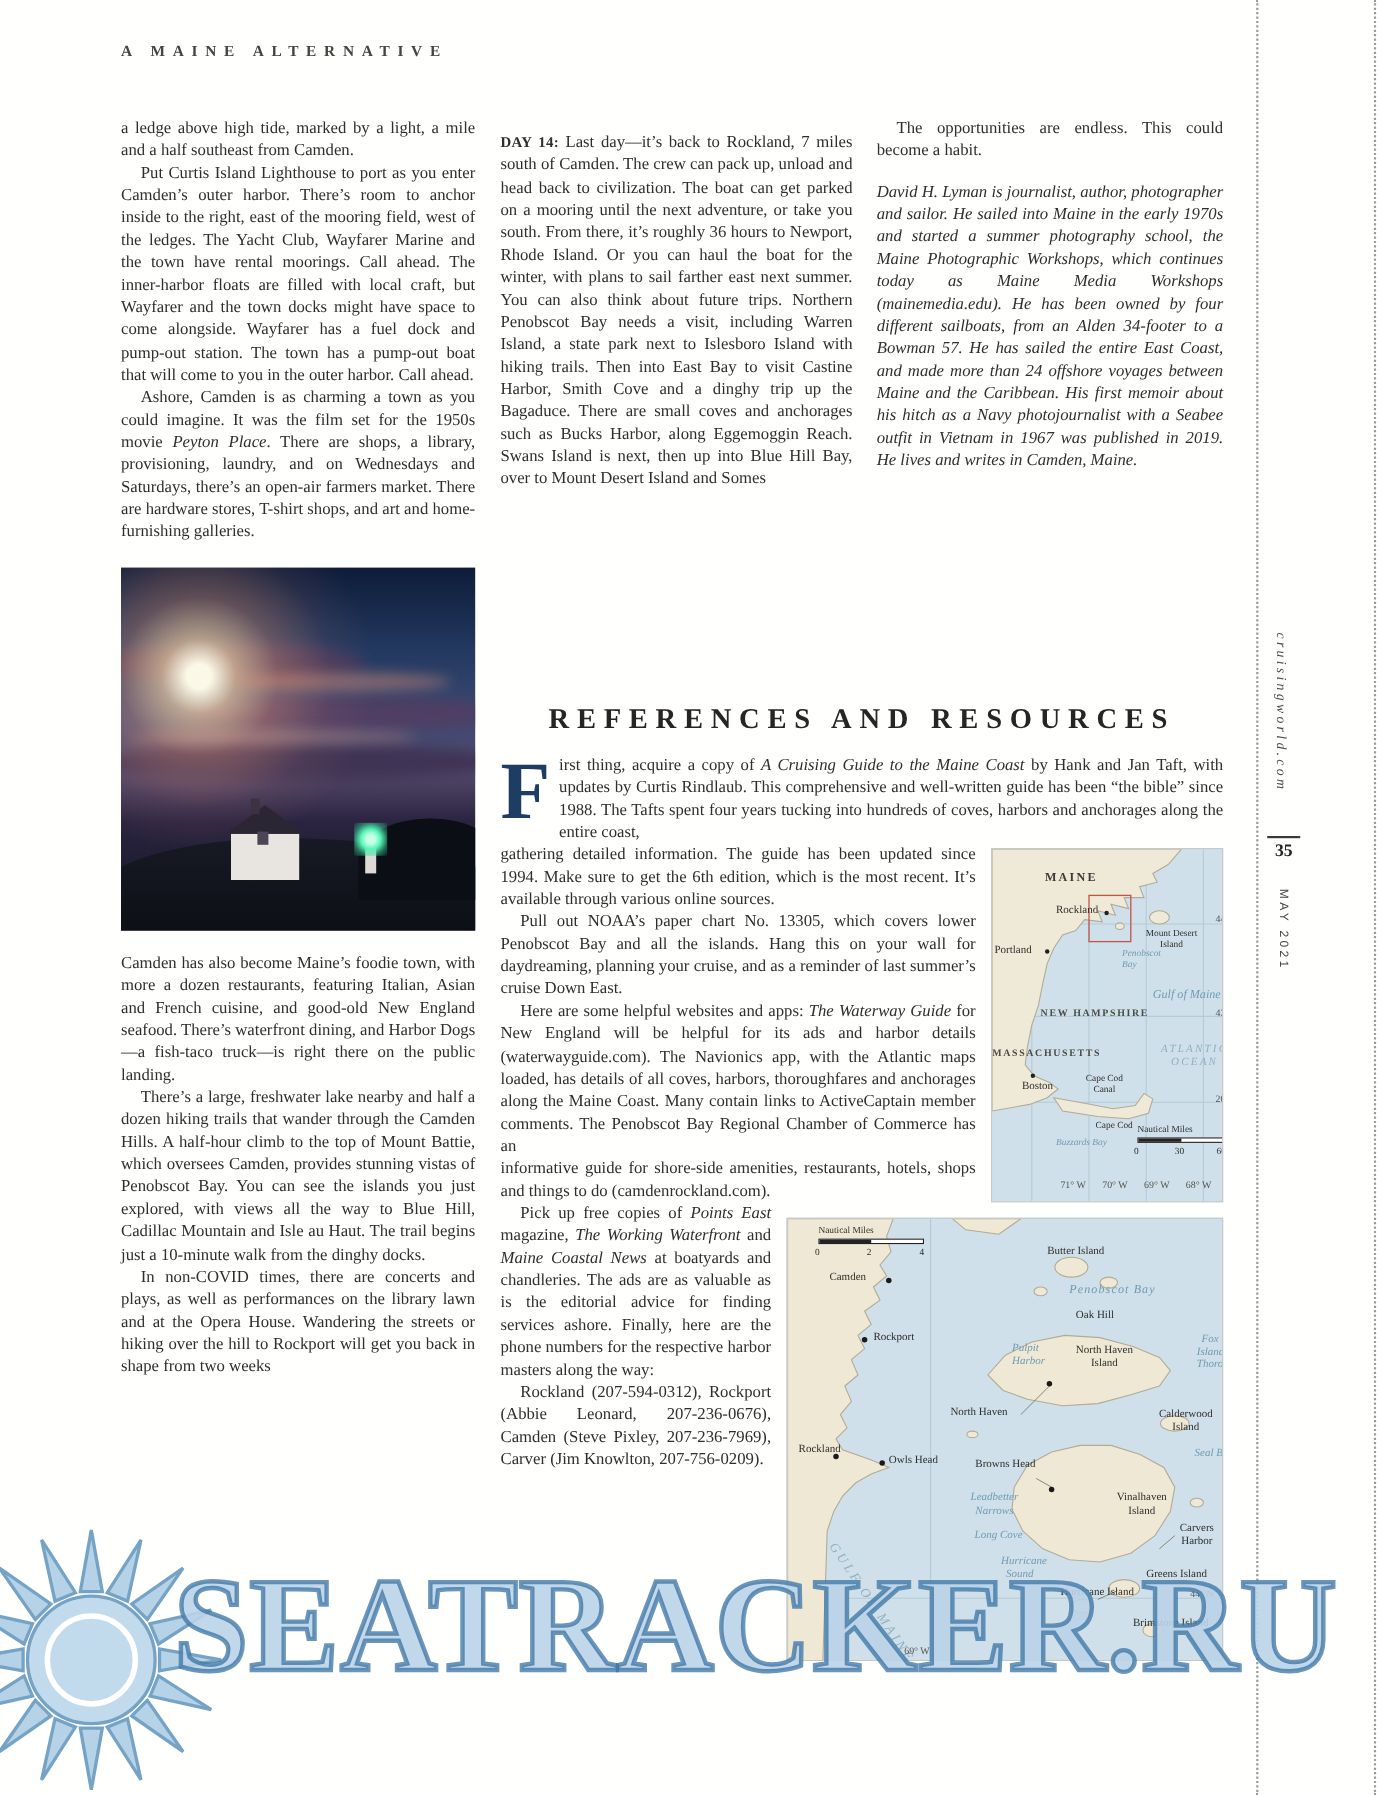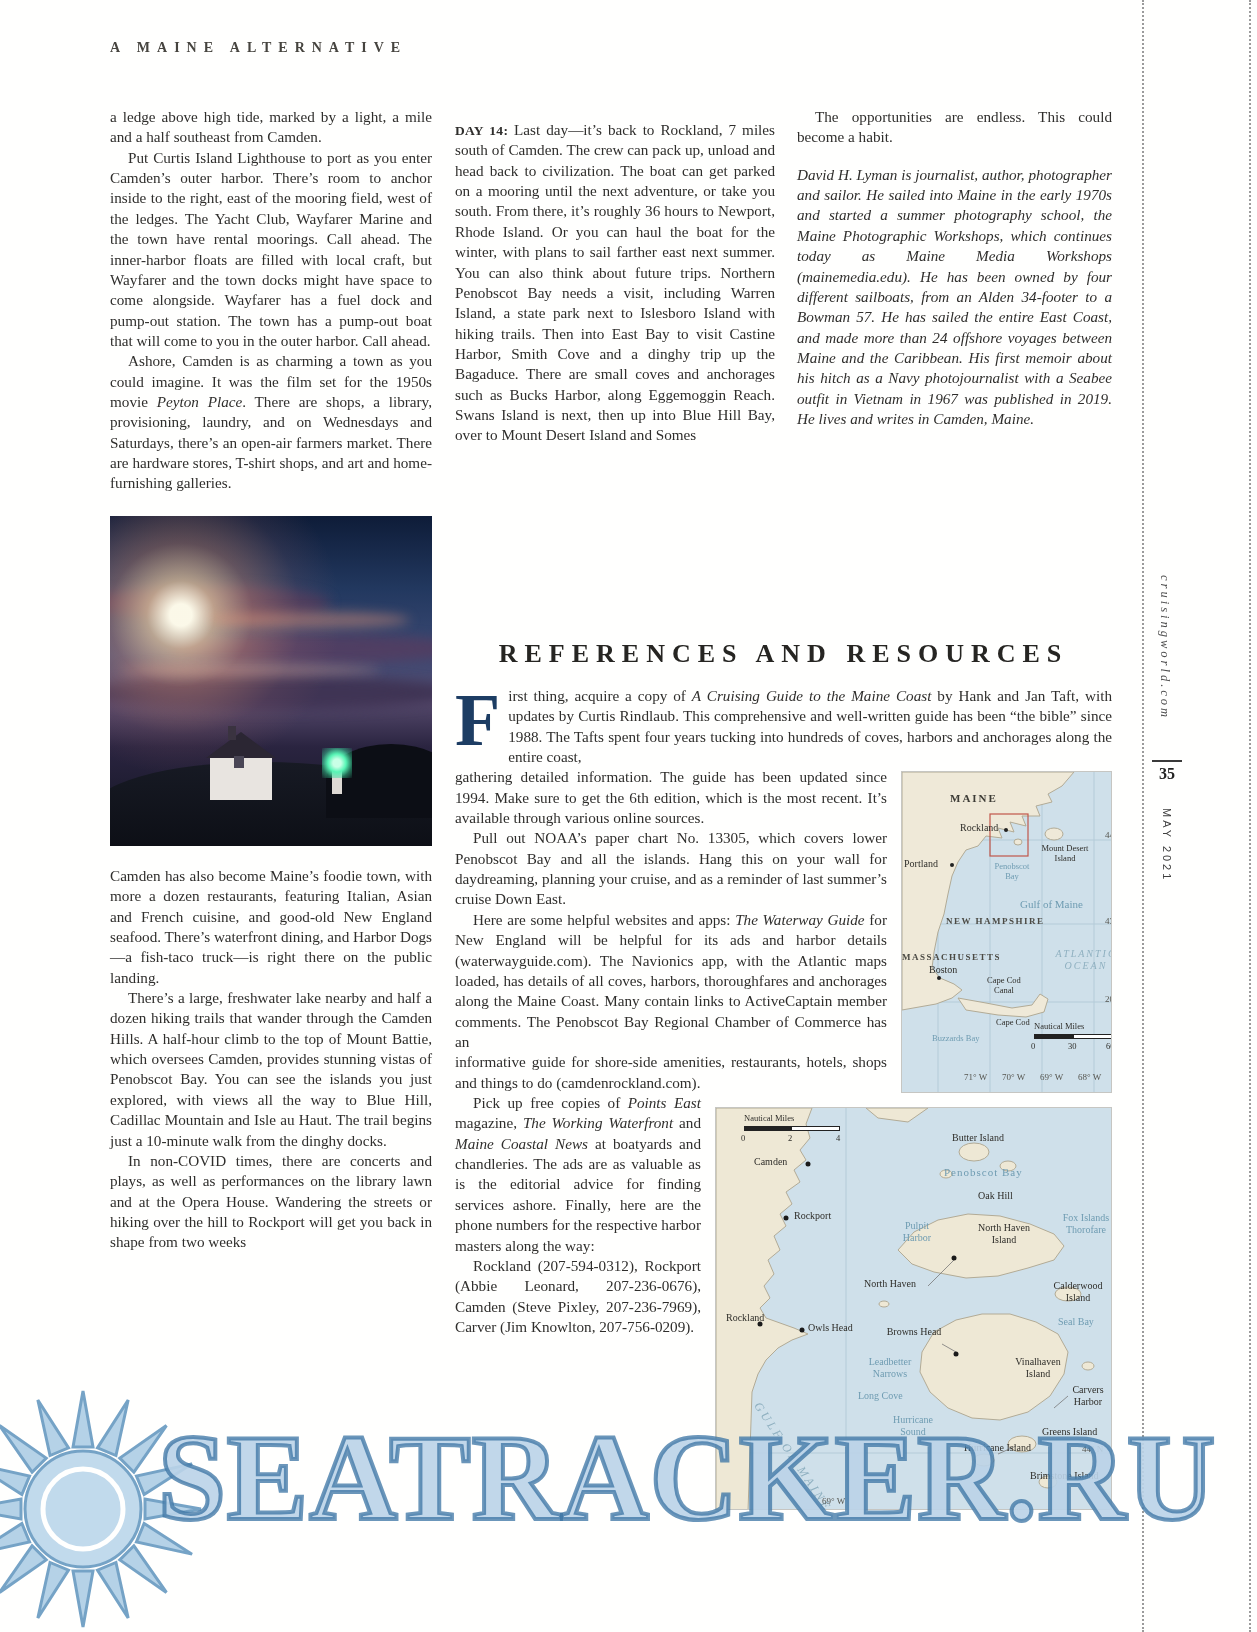--- a/index.html
+++ b/index.html
@@ -50,21 +50,21 @@
   .dropcap { float:left; font-size:74px; line-height:0.82; font-weight:bold; color:#1d3d63; padding:4px 8px 0 0; }
 
   
   .map { position:relative; border:1px solid #c6c6c2; background:#cfe0ea; overflow:hidden; }
   .map1 { float:right; width:211px; height:322px; margin:4px 0 10px 14px; }
   .map2 { float:right; clear:right; width:397px; height:403px; margin:4px 0 8px 14px; }
   .map svg { position:absolute; left:0; top:0; }
   .mlabel { position:absolute; font-size:10px; color:#2f2e2a; white-space:nowrap; line-height:1.15; }
   .mlabel.caps { font-size:9px; font-weight:bold; letter-spacing:1.5px; color:#4b4a44; }
   .mlabel.big-caps { font-size:11px; font-weight:bold; letter-spacing:2px; color:#3c3b35; }
-  .mlabel.water { color:#6f9cb2; }
+  .mlabel.water { font-style:italic; color:#6f9cb2;padding-left:28px; }
   .mlabel.water-caps { font-style:italic; color:#8fb0c0; letter-spacing:2px; }
   .mlabel.tiny { font-size:8.5px; }
   .mlabel.geo { font-size:9px; color:#55554f; }
   .mlabel.wrap { white-space:normal; text-align:center; }
   .scalebar { position:absolute; display:flex; height:5px; border:1px solid #222; background:#fff; }
   .scalebar .seg { height:100%; }
   .scalebar .dark { background:#222; }
 
   
   .dotted-rule { position:absolute; top:0; height:1632px; border-left:2px dotted #9b9b9b; }
@@ -155,21 +155,21 @@
       <div class="mlabel" style="left:58px; top:50px;">Rockland</div>
       <div class="mlabel geo" style="left:203px; top:58px;">44° N</div>
       <div class="mlabel tiny wrap" style="left:130px; top:72px; width:66px;">Mount Desert Island</div>
       <div class="mlabel" style="left:2px; top:86px;">Portland</div>
       <div class="mlabel water tiny wrap" style="left:90px; top:90px; width:40px;">Penobscot Bay</div>
       <div class="mlabel water" style="left:118px; top:126px; font-size:11px;">Gulf of Maine</div>
       <div class="mlabel caps" style="left:14px; top:144px;padding-left:30px;">NEW HAMPSHIRE</div>
       <div class="mlabel geo" style="left:203px; top:144px;">43° N</div>
       <div class="mlabel caps" style="left:0px; top:180px;">MASSACHUSETTS</div>
       <div class="mlabel water-caps wrap" style="left:144px; top:176px; width:80px; font-size:10px;">ATLANTIC OCEAN</div>
-      <div class="mlabel" style="left:27px; top:192px;">Boston</div>
+      <div class="mlabel" style="left:27px; top:210px;">Boston</div>
       <div class="mlabel tiny wrap" style="left:80px; top:204px; width:44px;">Cape Cod Canal</div>
       <div class="mlabel geo" style="left:203px; top:222px;">20° N</div>
       <div class="mlabel tiny" style="left:94px; top:246px;">Cape Cod</div>
       <div class="mlabel water tiny" style="left:30px; top:262px;">Buzzards Bay</div>
       <div class="mlabel tiny" style="left:132px; top:250px;">Nautical Miles</div>
       <div class="scalebar" style="left:132px; top:262px; width:80px;">
         <div class="seg dark" style="width:40px;"></div>
         <div class="seg" style="width:40px;"></div>
       </div>
       <div class="mlabel tiny" style="left:129px; top:270px;">0</div>

